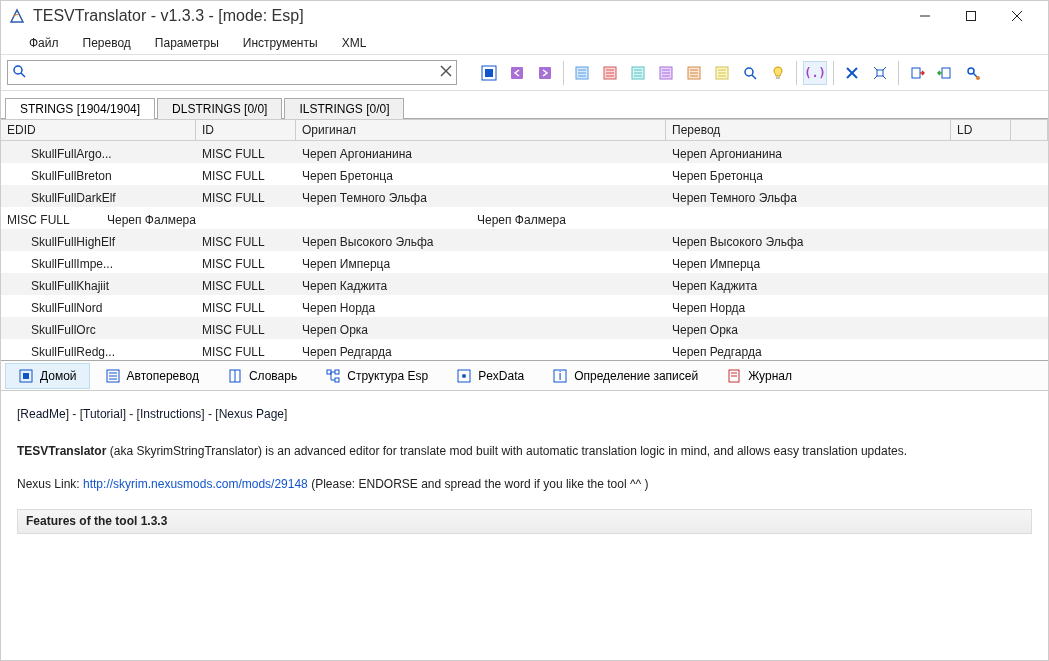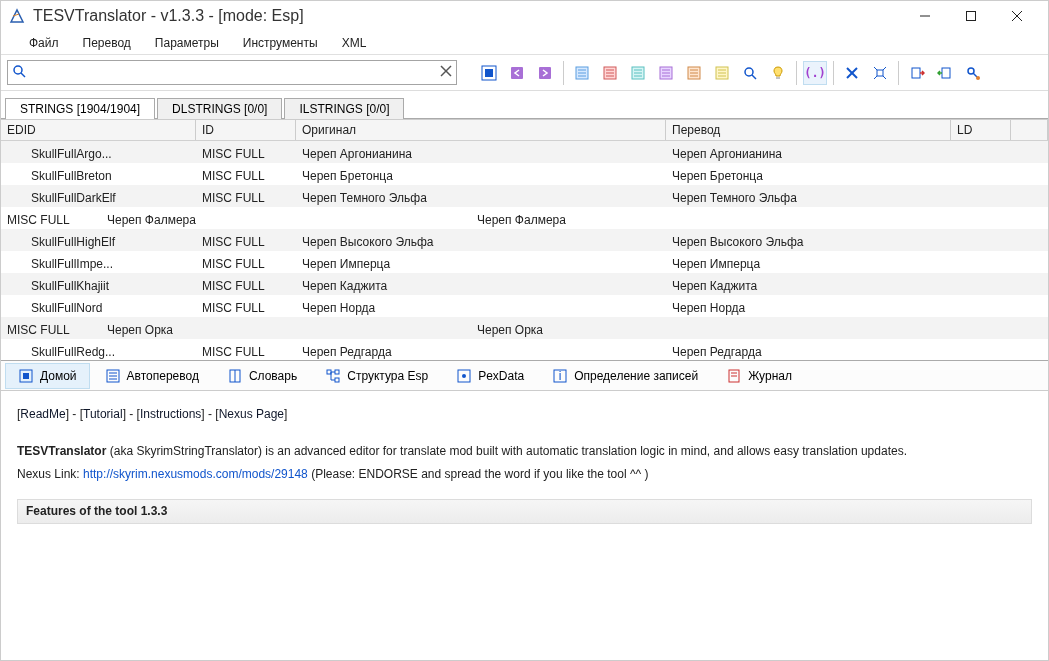--- a/index.html
+++ b/index.html
@@ -33,21 +33,21 @@
 .c4{width:285px;font-family:'Segoe UI',sans-serif}
 .c5{width:60px}
 .bottom-tabs{height:30px;display:flex;align-items:center;border-bottom:1px solid #ccc;background:#fcfcfc;padding:2px 4px;gap:2px}
 .btab{display:flex;align-items:center;gap:6px;padding:4px 12px;cursor:pointer;border:1px solid transparent}
 .btab.active{border:1px solid #c0ddf0;background:#e5f1fb}
 .bicon{width:16px;height:16px;display:inline-flex;align-items:center;justify-content:center}
 .content{flex:1;overflow-y:scroll;padding:14px 16px;background:#fff;color:#222;line-height:1.6}
 .content .links a{color:#0f172a;font-weight:normal;text-decoration:none}
 .content .desc{margin-top:18px}
 .content .desc b{font-weight:bold}
-.content .nexus{margin-top:4px}
+.content .nexus{margin-top:14px}
 .content .nexus a{color:#1155cc;text-decoration:none}
 .features{margin-top:14px;background:linear-gradient(#f6f6f6,#ececec);border:1px solid #dcdcdc;padding:2px 8px;font-weight:bold}
 ::-webkit-scrollbar{width:17px}
 ::-webkit-scrollbar-track{background:#f0f0f0}
 ::-webkit-scrollbar-thumb{background:#c1c1c1;border:1px solid #a0a0a0}
 ::-webkit-scrollbar-button{height:17px;background:#f0f0f0;border:1px solid #c1c1c1}
 </style>
 </head>
 <body>
 
@@ -283,20 +283,21 @@
       <div class="cell c5"></div>
     </div>
     <div class="row">
       <div class="cell c1">SkullFullNord</div>
       <div class="cell c2">MISC FULL</div>
       <div class="cell c3">Череп Норда</div>
       <div class="cell c4">Череп Норда</div>
       <div class="cell c5"></div>
     </div>
     <div class="row">
+      <div class="cell c1">SkullFullOrc</div>
       <div class="cell c2">MISC FULL</div>
       <div class="cell c3">Череп Орка</div>
       <div class="cell c4">Череп Орка</div>
       <div class="cell c5"></div>
     </div>
     <div class="row">
       <div class="cell c1">SkullFullRedg...</div>
       <div class="cell c2">MISC FULL</div>
       <div class="cell c3">Череп Редгарда</div>
       <div class="cell c4">Череп Редгарда</div>

